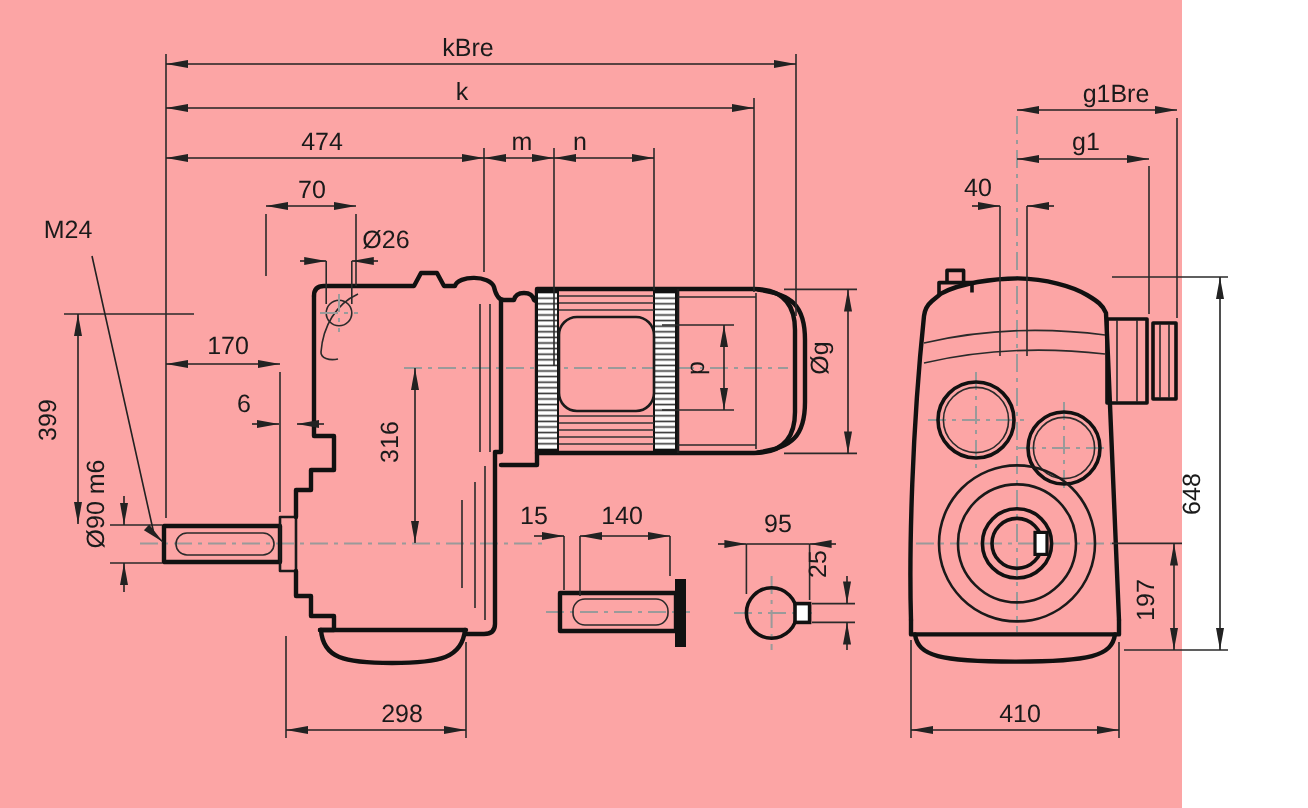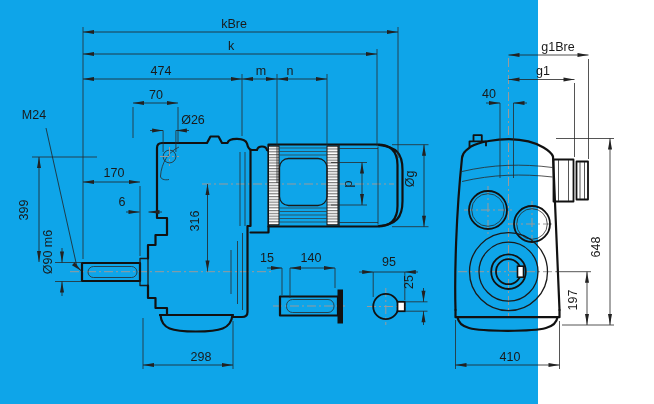--- a/index.html
+++ b/index.html
@@ -1,16 +1,16 @@
 <!DOCTYPE html>
 <html><head>
 <meta charset="utf-8">
 <style>
   html,body{margin:0;padding:0;background:#fff;}
-  .stage{width:538px;height:404px;background:#0ea5e9;position:relative;font-family:"Liberation Sans",sans-serif;}
+  .stage{width:591px;height:404px;background:#fca5a5;position:relative;font-family:"Liberation Sans",sans-serif;}
   svg{display:block;}
   .o  {fill:none;stroke:#111;stroke-width:2.2;stroke-linejoin:round;stroke-linecap:round;}
   .o2 {fill:none;stroke:#111;stroke-width:1.8;stroke-linejoin:round;}
   .m1 {fill:none;stroke:#1a1a1a;stroke-width:1.3;stroke-linejoin:round;}
   .t  {fill:none;stroke:#2a2a2a;stroke-width:0.8;}
   .fin{fill:none;stroke:#333;stroke-width:0.7;}
   .c  {fill:none;stroke:#9a9a9a;stroke-width:1;stroke-dasharray:9 3 2 3;}
   .dim{fill:none;stroke:#222;stroke-width:0.8;}
   .lbl{font:12.5px "Liberation Sans",sans-serif;fill:#1a1a1a;text-anchor:middle;}
 </style>

